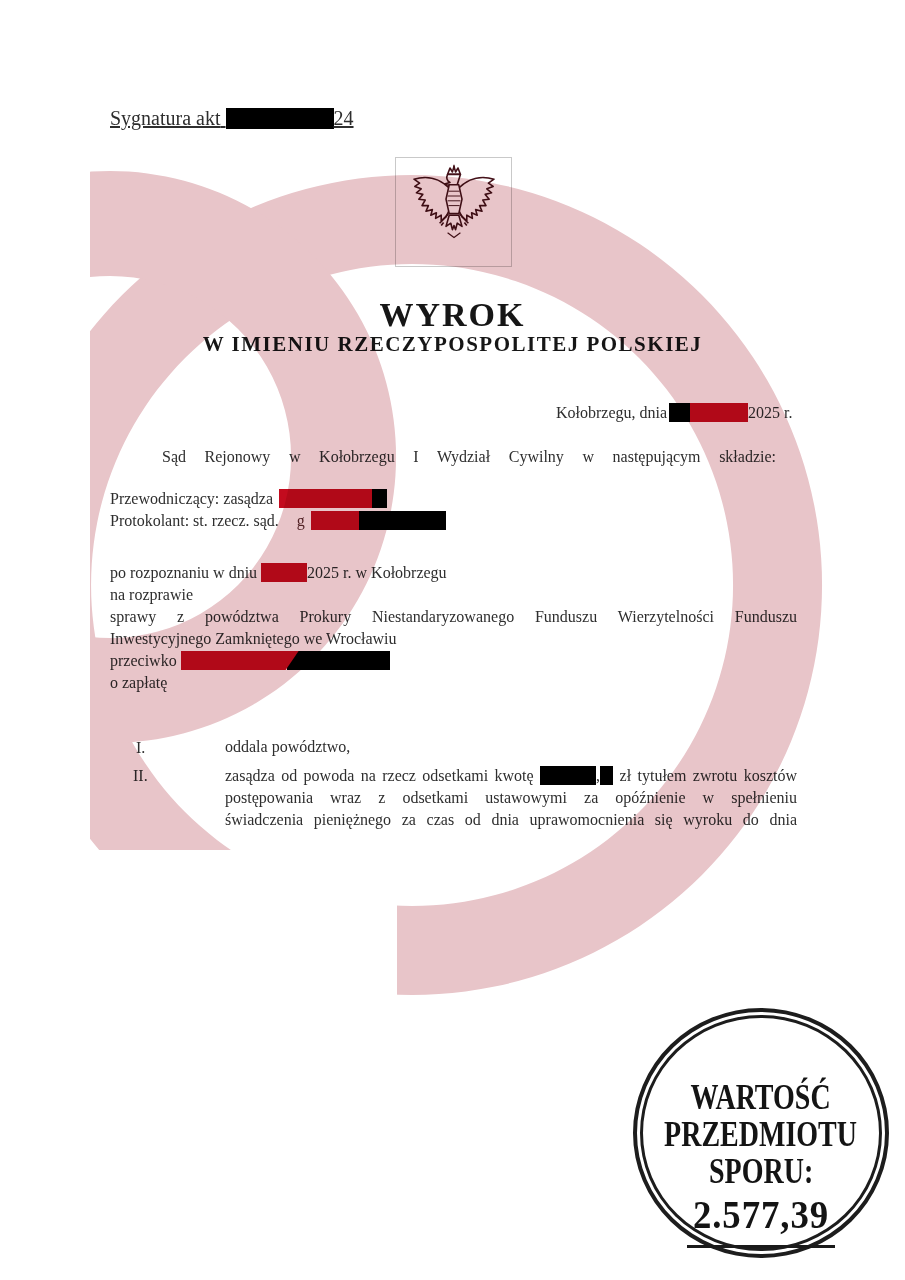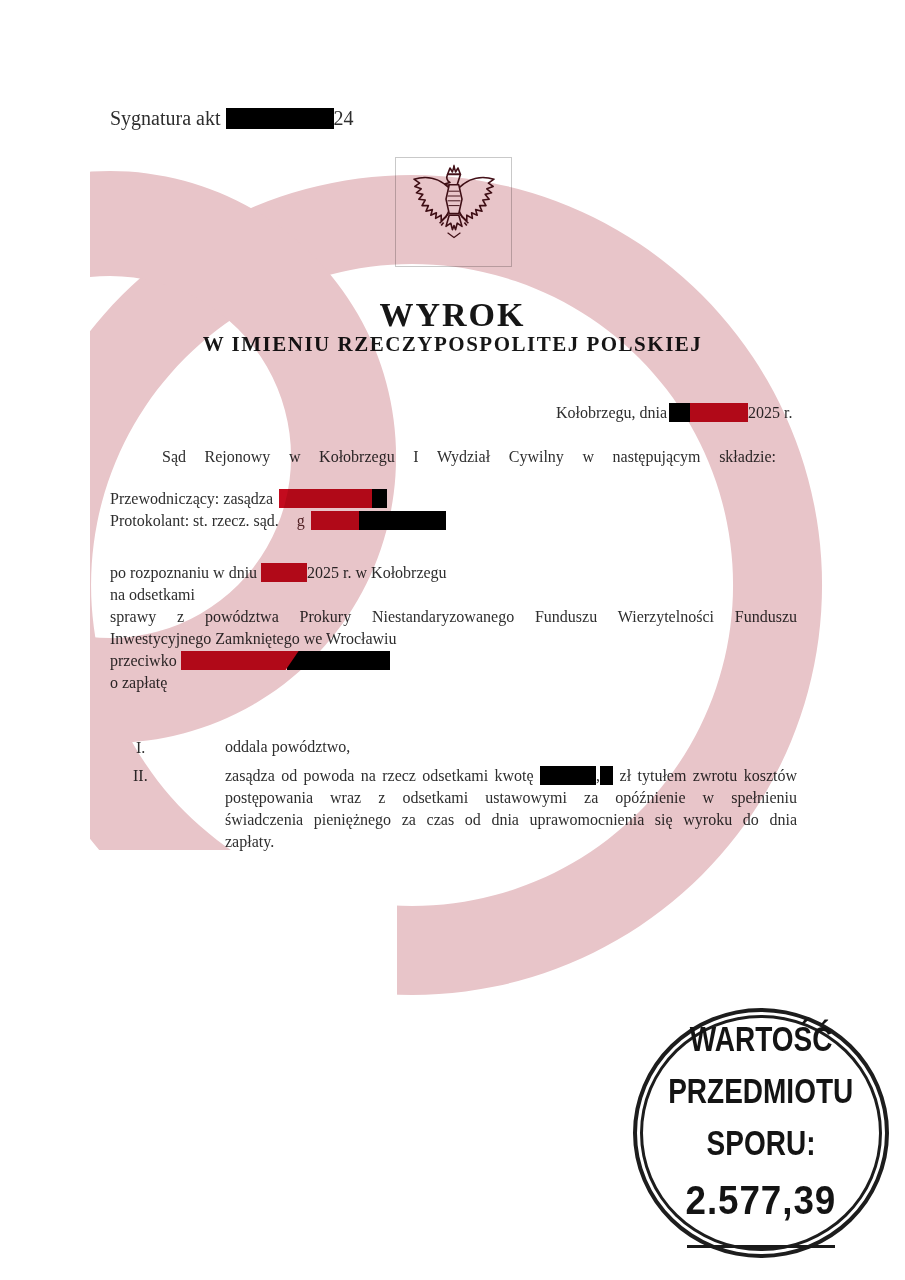--- a/index.html
+++ b/index.html
@@ -24,31 +24,31 @@
   #watermark{position:absolute;left:0;top:0;width:905px;height:1280px;
     mix-blend-mode:multiply;pointer-events:none;z-index:40;}
   
   #emblem-box{left:395px;top:157px;width:117px;height:110px;
     border:1px solid #c9c9c9;background:#ffffff;box-sizing:border-box;
     display:flex;align-items:center;justify-content:center;}
   
   #stamp{left:633px;top:1008px;width:256px;height:250px;
     border:4px solid #1d1d1d;border-radius:50%;box-sizing:border-box;z-index:10;}
   #stamp .inner{position:absolute;inset:3px;border:3px solid #1d1d1d;border-radius:50%;
-    display:flex;flex-direction:column;align-items:center;justify-content:space-between;
-    font-family:Liberation Sans, sans-serif;color:#141414;padding-top:2px;}
+    display:flex;flex-direction:column;align-items:center;justify-content:flex-end;
+    font-family:Liberation Serif, serif;color:#141414;padding-top:2px;}
   .stamp-line{font-size:35px;font-weight:bold;line-height:37px;transform:scaleX(0.8);white-space:nowrap;}
   .stamp-value{font-size:40px;font-weight:bold;line-height:46px;letter-spacing:1px;transform:scaleX(0.92);margin-top:2px;}
   .stamp-rule{width:148px;height:3px;background:#1a1a1a;margin-top:7px;}
   .frag{color:#5a2b2f;}
 </style>
 </head>
 <body>
 
-<div class="abs line" style="left:110px;top:107px;font-size:20px;">
+<div class="abs line" style="left:110px;top:107px;font-size:20px;text-decoration:underline;">
   <span>Sygnatura akt</span><span> </span><span class="bar bar-black" style="width:108px;height:21px;"></span><span>24</span>
 </div>
 
 <div class="abs" id="emblem-box">
   <svg width="96" height="100" viewBox="0 0 120 120">
     <g stroke="#45121a" fill="none" stroke-width="2" stroke-linejoin="round">
 
       <path d="M52,13 L55,5 L58,10 L60,3 L62,10 L65,5 L68,13 Z" fill="#ffffff"></path>
       <path d="M59,3 L61,3 M60,1 L60,5" stroke-width="1.5"></path>
 
@@ -83,41 +83,40 @@
   <span>Przewodniczący: zasądza</span><span class="bar bar-red" style="width:93px;margin-left:6px;"></span><span class="bar bar-black" style="width:15px;"></span>
 </div>
 
 <div class="abs line" style="left:110px;top:510px;">
   <span>Protokolant: st. rzecz. sąd.</span><span class="frag" style="margin-left:18px;">g</span><span class="bar bar-red" style="width:48px;margin-left:6px;"></span><span class="bar bar-black" style="width:87px;"></span>
 </div>
 
 <div class="abs line" style="left:110px;top:562px;">
   <span>po rozpoznaniu w dniu</span><span> </span><span class="bar bar-red" style="width:46px;"></span><span>2025 r. w Kołobrzegu</span>
 </div>
-<div class="abs line" style="left:110px;top:584px;">na odsetkami</div>
+<div class="abs line" style="left:110px;top:584px;">na rozprawie</div>
 
 <div class="abs jl line" style="left:110px;top:606px;width:687px;">sprawy z powództwa Prokury Niestandaryzowanego Funduszu Wierzytelności Funduszu</div>
 <div class="abs line" style="left:110px;top:628px;">Inwestycyjnego Zamkniętego we Wrocławiu</div>
 
 <div class="abs line" style="left:110px;top:650px;">
   <span>przeciwko</span><span> </span><span class="bar bar-red" style="width:118px;clip-path:polygon(0 0,100% 0,89% 100%,0 100%);"></span><span class="bar bar-black" style="width:103px;margin-left:-12px;"></span>
 </div>
 <div class="abs line" style="left:110px;top:672px;">o zapłatę</div>
 
 <div class="abs line" style="left:136px;top:737px;">I.</div>
 <div class="abs line" style="left:225px;top:736px;">oddala powództwo,</div>
 
 <div class="abs line" style="left:133px;top:765px;">II.</div>
 <div class="abs" style="left:225px;top:765px;width:572px;">
   <div class="jl line">
     <span>zasądza od powoda na rzecz odsetkami kwotę</span><span> </span><span class="bar bar-black" style="width:56px;"></span><span>,</span><span class="bar bar-black" style="width:13px;"></span><span> </span><span>zł tytułem zwrotu kosztów</span>
   </div>
   <div class="jl line">postępowania wraz z odsetkami ustawowymi za opóźnienie w spełnieniu</div>
   <div class="jl line">świadczenia pieniężnego za czas od dnia uprawomocnienia się wyroku do dnia</div>
-  <div class="line">zapłaty.</div>
 </div>
 
 <div class="abs" id="stamp">
   <div class="inner">
     <div class="stamp-line">WARTOŚĆ</div>
     <div class="stamp-line">PRZEDMIOTU</div>
     <div class="stamp-line">SPORU:</div>
     <div class="stamp-value">2.577,39</div>
     <div class="stamp-rule"></div>
   </div>

